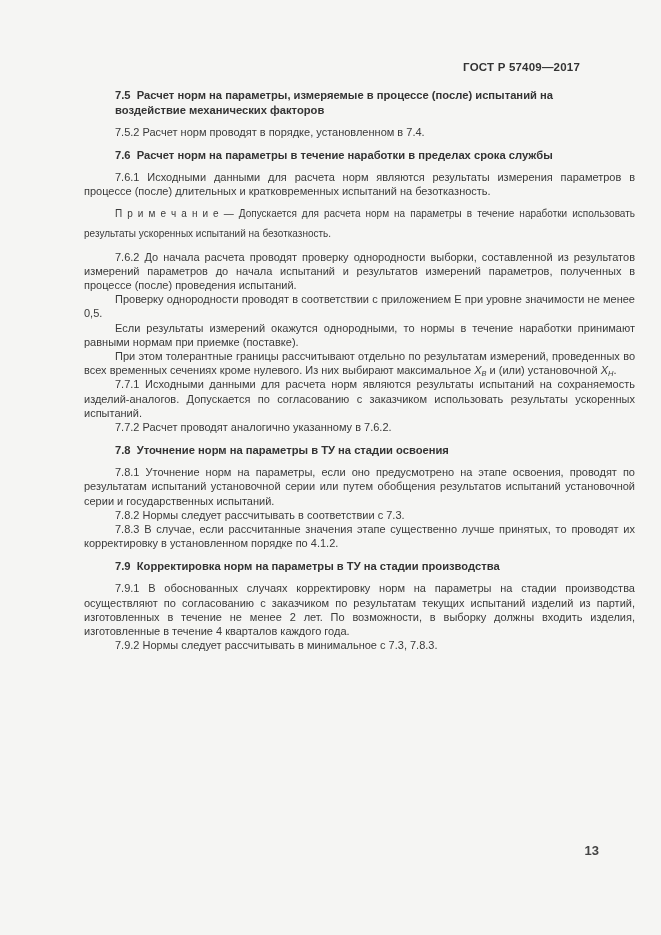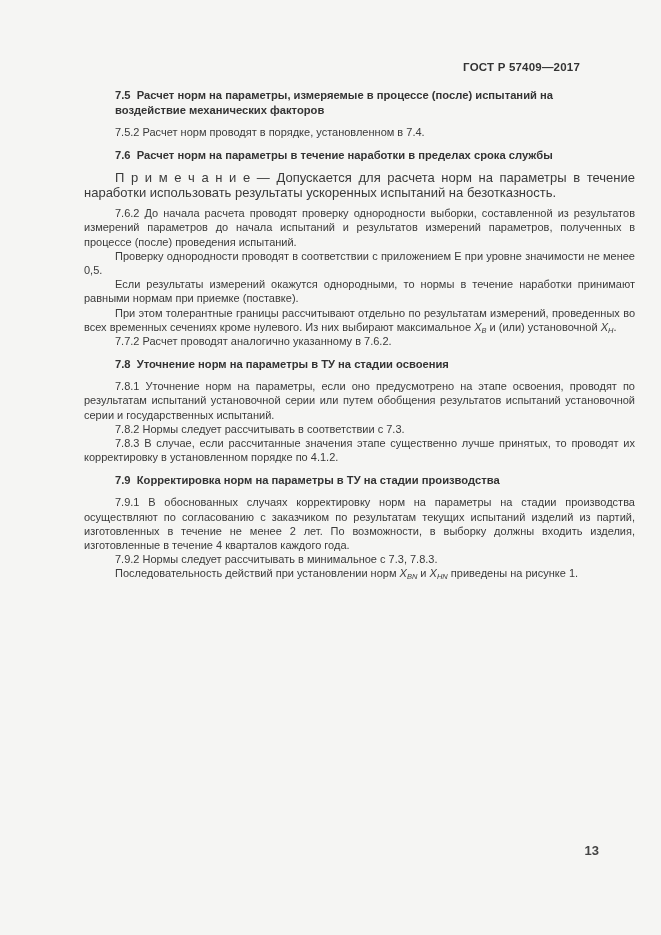--- a/index.html
+++ b/index.html
@@ -31,21 +31,21 @@
   }
   .body-col .heading:first-child{margin-top:0;}
   .para{
     font-size:11px;line-height:14.2px;
     text-align:justify;
     text-indent:31px;
     margin:0;
     color:#3a3a3a;
   }
   .note{
-    font-size:13px;line-height:15px;
+    font-size:10px;line-height:20px;
     text-align:justify;
     text-indent:31px;
     margin:5px 0 6px;
     color:#3a3a3a;
   }
   .it{font-style:italic;}
   sub{
     font-size:7.5px;
     line-height:0;
     vertical-align:baseline;
@@ -60,30 +60,31 @@
 <body>
 
 <div class="page">
   <div class="doc-header">ГОСТ Р 57409—2017</div>
 
   <main class="body-col">
       <div class="heading"><span>7.5  Расчет норм на параметры, измеряемые в процессе (после) испытаний на
 воздействие механических факторов</span></div>
       <div class="para"><span>7.5.2  Расчет норм проводят в порядке, установленном в 7.4.</span></div>
       <div class="heading"><span>7.6  Расчет норм на параметры в течение наработки в пределах срока службы</span></div>
+      <div class="para"><span>7.6.1  Исходными данными для расчета норм являются результаты измерения параметров в процессе (после) длительных и кратковременных испытаний на безотказность.</span></div>
       <div class="note"><span>П р и м е ч а н и е  — Допускается для расчета норм на параметры в течение наработки использовать результаты ускоренных испытаний на безотказность.</span></div>
       <div class="para"><span>7.6.2  До начала расчета проводят проверку однородности выборки, составленной из результатов измерений параметров до начала испытаний и результатов измерений параметров, полученных в процессе (после) проведения испытаний.</span></div>
       <div class="para"><span>Проверку однородности проводят в соответствии с приложением Е при уровне значимости не менее 0,5.</span></div>
       <div class="para"><span>Если результаты измерений окажутся однородными, то нормы в течение наработки принимают равными нормам при приемке (поставке).</span></div>
       <div class="para"><span>При этом толерантные границы рассчитывают отдельно по результатам измерений, проведенных во всех временных сечениях кроме нулевого. Из них выбирают максимальное </span><span class="it">X</span><sub class="it">В</sub><span> и (или) установочной </span><span class="it">X</span><sub class="it">Н</sub><span>.</span></div>
+      <div class="para"><span>7.7.1  Исходными данными для расчета норм являются результаты испытаний на сохраняемость изделий-аналогов. Допускается по согласованию с заказчиком использовать результаты ускоренных испытаний.</span></div>
       <div class="para"><span>7.7.2  Расчет проводят аналогично указанному в 7.6.2.</span></div>
       <div class="heading"><span>7.8  Уточнение норм на параметры в ТУ на стадии освоения</span></div>
       <div class="para"><span>7.8.1  Уточнение норм на параметры, если оно предусмотрено на этапе освоения, проводят по результатам испытаний установочной серии или путем обобщения результатов испытаний установочной серии и государственных испытаний.</span></div>
       <div class="para"><span>7.8.2  Нормы следует рассчитывать в соответствии с 7.3.</span></div>
       <div class="para"><span>7.8.3  В случае, если рассчитанные значения этапе существенно лучше принятых, то проводят их корректировку в установленном порядке по 4.1.2.</span></div>
       <div class="heading"><span>7.9  Корректировка норм на параметры в ТУ на стадии производства</span></div>
       <div class="para"><span>7.9.1  В обоснованных случаях корректировку норм на параметры на стадии производства осуществляют по согласованию с заказчиком по результатам текущих испытаний изделий из партий, изготовленных в течение не менее 2 лет. По возможности, в выборку должны входить изделия, изготовленные в течение 4 кварталов каждого года.</span></div>
       <div class="para"><span>7.9.2  Нормы следует рассчитывать в минимальное с 7.3, 7.8.3.</span></div>
-      <div class="para"><span>Последовательность действий при установлении норм </span><span class="it">X</span><sub class="it">BN</sub><span> и </span><span class="it">X</span><sub class="it">HN</sub><span> приведены на рисунке 1.</span></div>
     </main>
 
   <div class="page-number">13</div>
 </div>
 
 </body></html>

